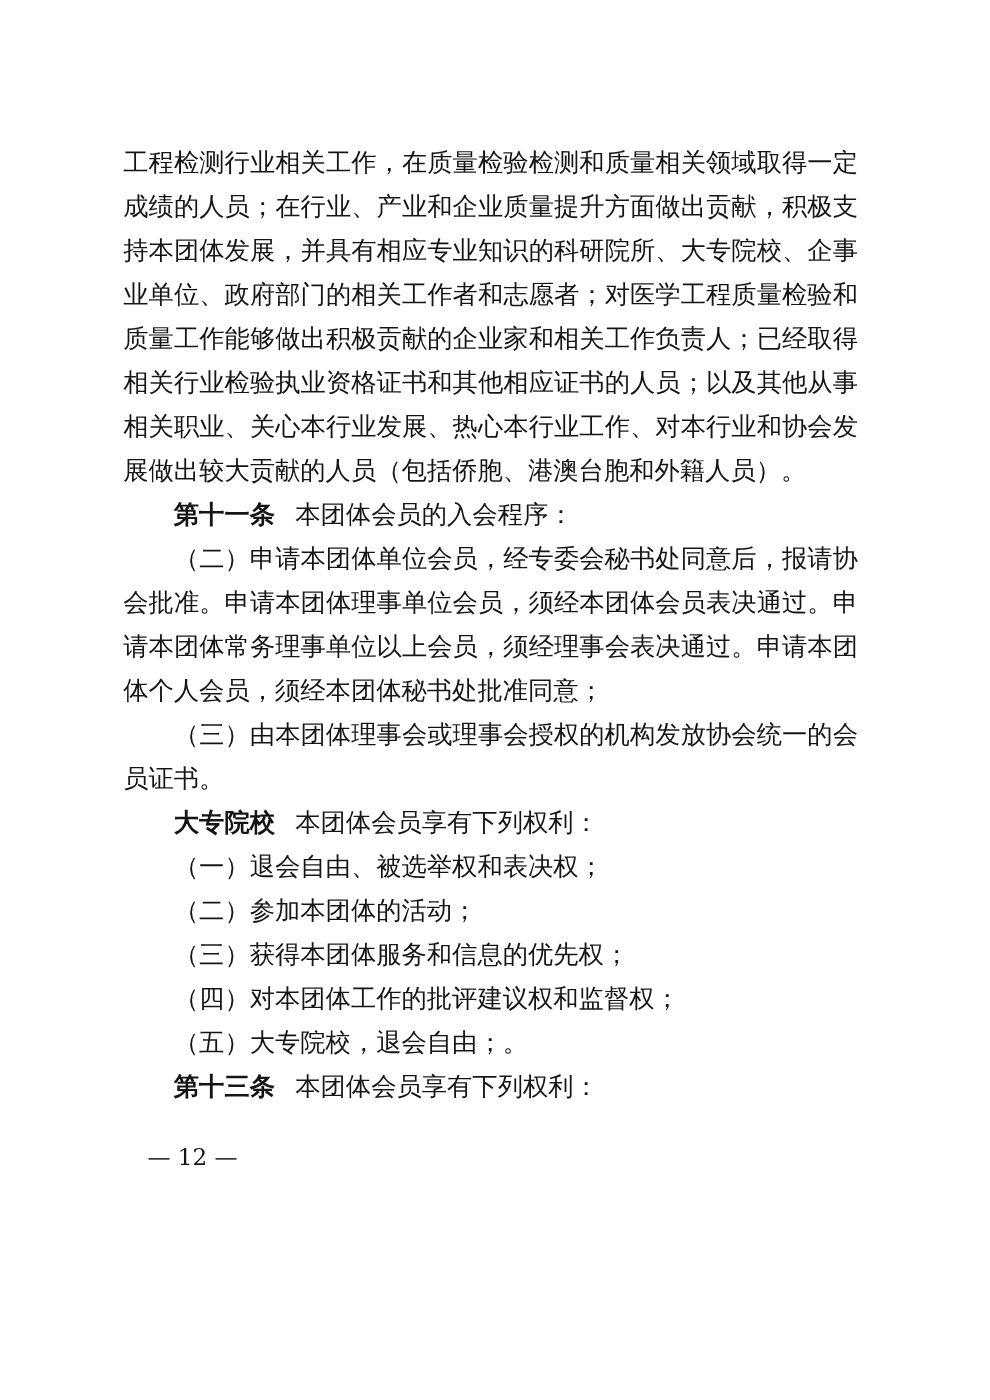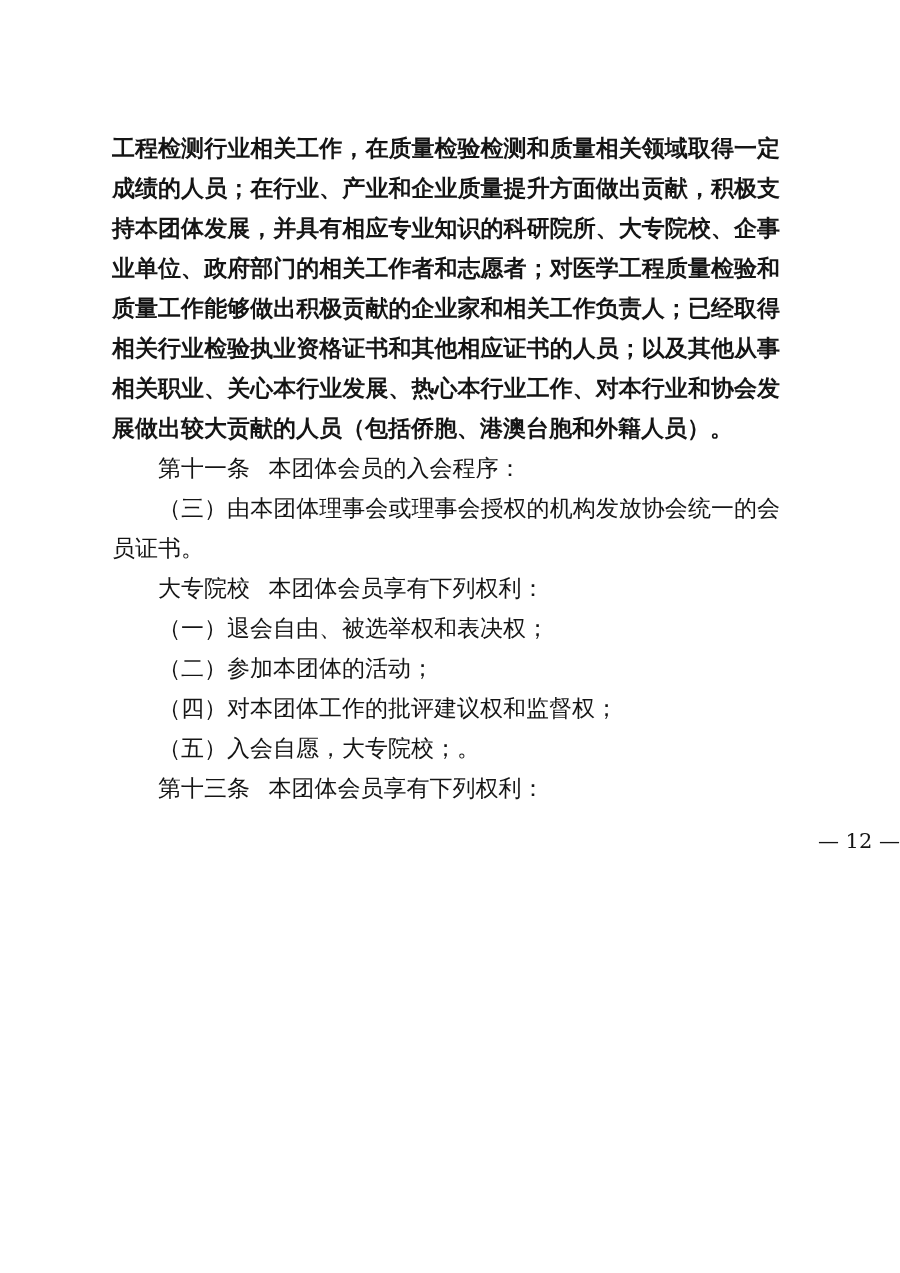--- a/index.html
+++ b/index.html
@@ -18,58 +18,59 @@
   }
   .para {
     margin: 0;
     font-size: 23px;
     line-height: 40px;
     text-align: justify;
     text-indent: 2em;
     letter-spacing: 0;
     word-break: break-all;
   }
-  .para.no-indent { text-indent: 0; font-weight: bold; }
+  .para.no-indent { text-indent: 0; }
   .term {
-    font-weight: normal;
+    font-weight: bold;
     margin-right: 0.8em;
   }
   .footer {
-    margin-top: 20px;
+    margin-top: 31px;
     padding-left: 134px;
     font-size: 21px;
     line-height: 26px;
     color: #151515;
-    text-align: right;
   }
 </style>
 </head>
 <body>
 
 <div class="page">
   <div class="content">
 
     <p class="para no-indent">工程检测行业相关工作，在质量检验检测和质量相关领域取得一定成绩的人员；在行业、产业和企业质量提升方面做出贡献，积极支持本团体发展，并具有相应专业知识的科研院所、大专院校、企事业单位、政府部门的相关工作者和志愿者；对医学工程质量检验和质量工作能够做出积极贡献的企业家和相关工作负责人；已经取得相关行业检验执业资格证书和其他相应证书的人员；以及其他从事相关职业、关心本行业发展、热心本行业工作、对本行业和协会发展做出较大贡献的人员（包括侨胞、港澳台胞和外籍人员）。</p>
 
     <p class="para"><span class="term">第十一条</span><span>本团体会员的入会程序：</span></p>
 
 
+    <p class="para">（二）申请本团体单位会员，经专委会秘书处同意后，报请协会批准。申请本团体理事单位会员，须经本团体会员表决通过。申请本团体常务理事单位以上会员，须经理事会表决通过。申请本团体个人会员，须经本团体秘书处批准同意；</p>
 
     <p class="para">（三）由本团体理事会或理事会授权的机构发放协会统一的会员证书。</p>
 
     <p class="para"><span class="term">大专院校</span><span>本团体会员享有下列权利：</span></p>
 
     <p class="para">（一）退会自由、被选举权和表决权；</p>
 
     <p class="para">（二）参加本团体的活动；</p>
 
+    <p class="para">（三）获得本团体服务和信息的优先权；</p>
 
     <p class="para">（四）对本团体工作的批评建议权和监督权；</p>
 
-    <p class="para">（五）入会自愿，大专院校；。</p>
+    <p class="para">（五）大专院校，退会自由；。</p>
 
 
     <p class="para"><span class="term">第十三条</span><span>本团体会员享有下列权利：</span></p>
 
   </div>
 
   <div class="footer">
     <span>— 12 —</span>
   </div>
 </div>

